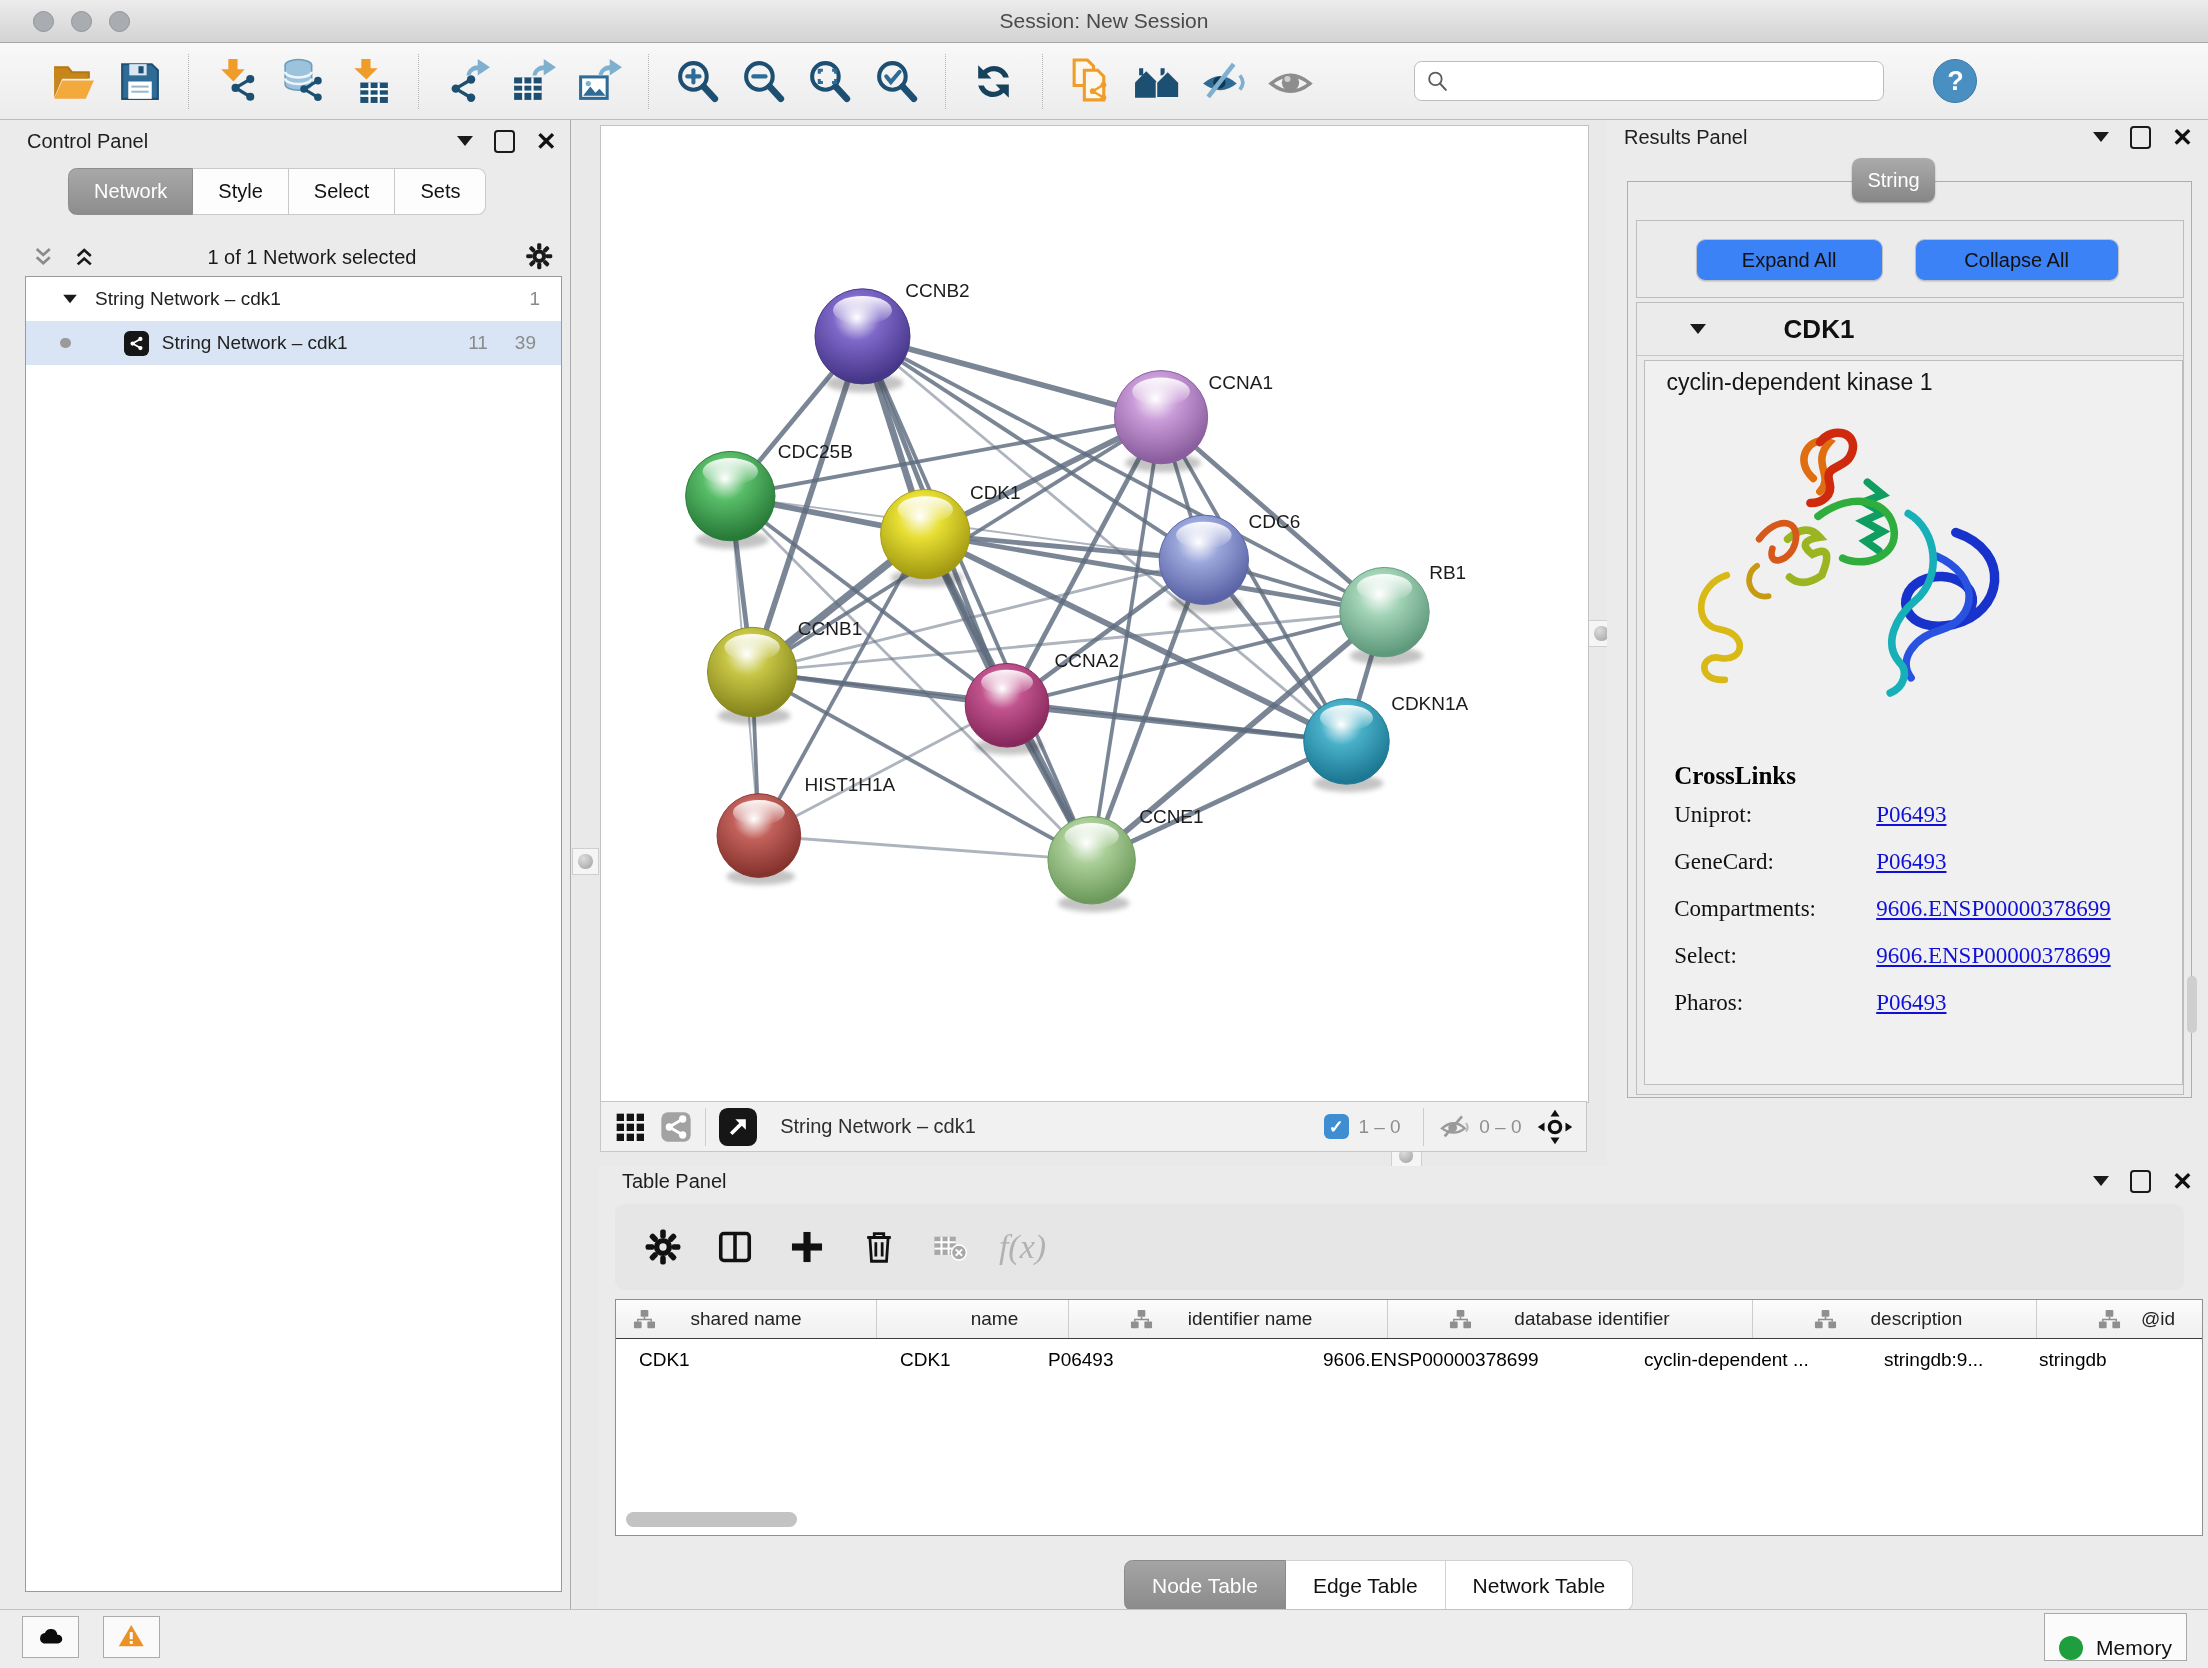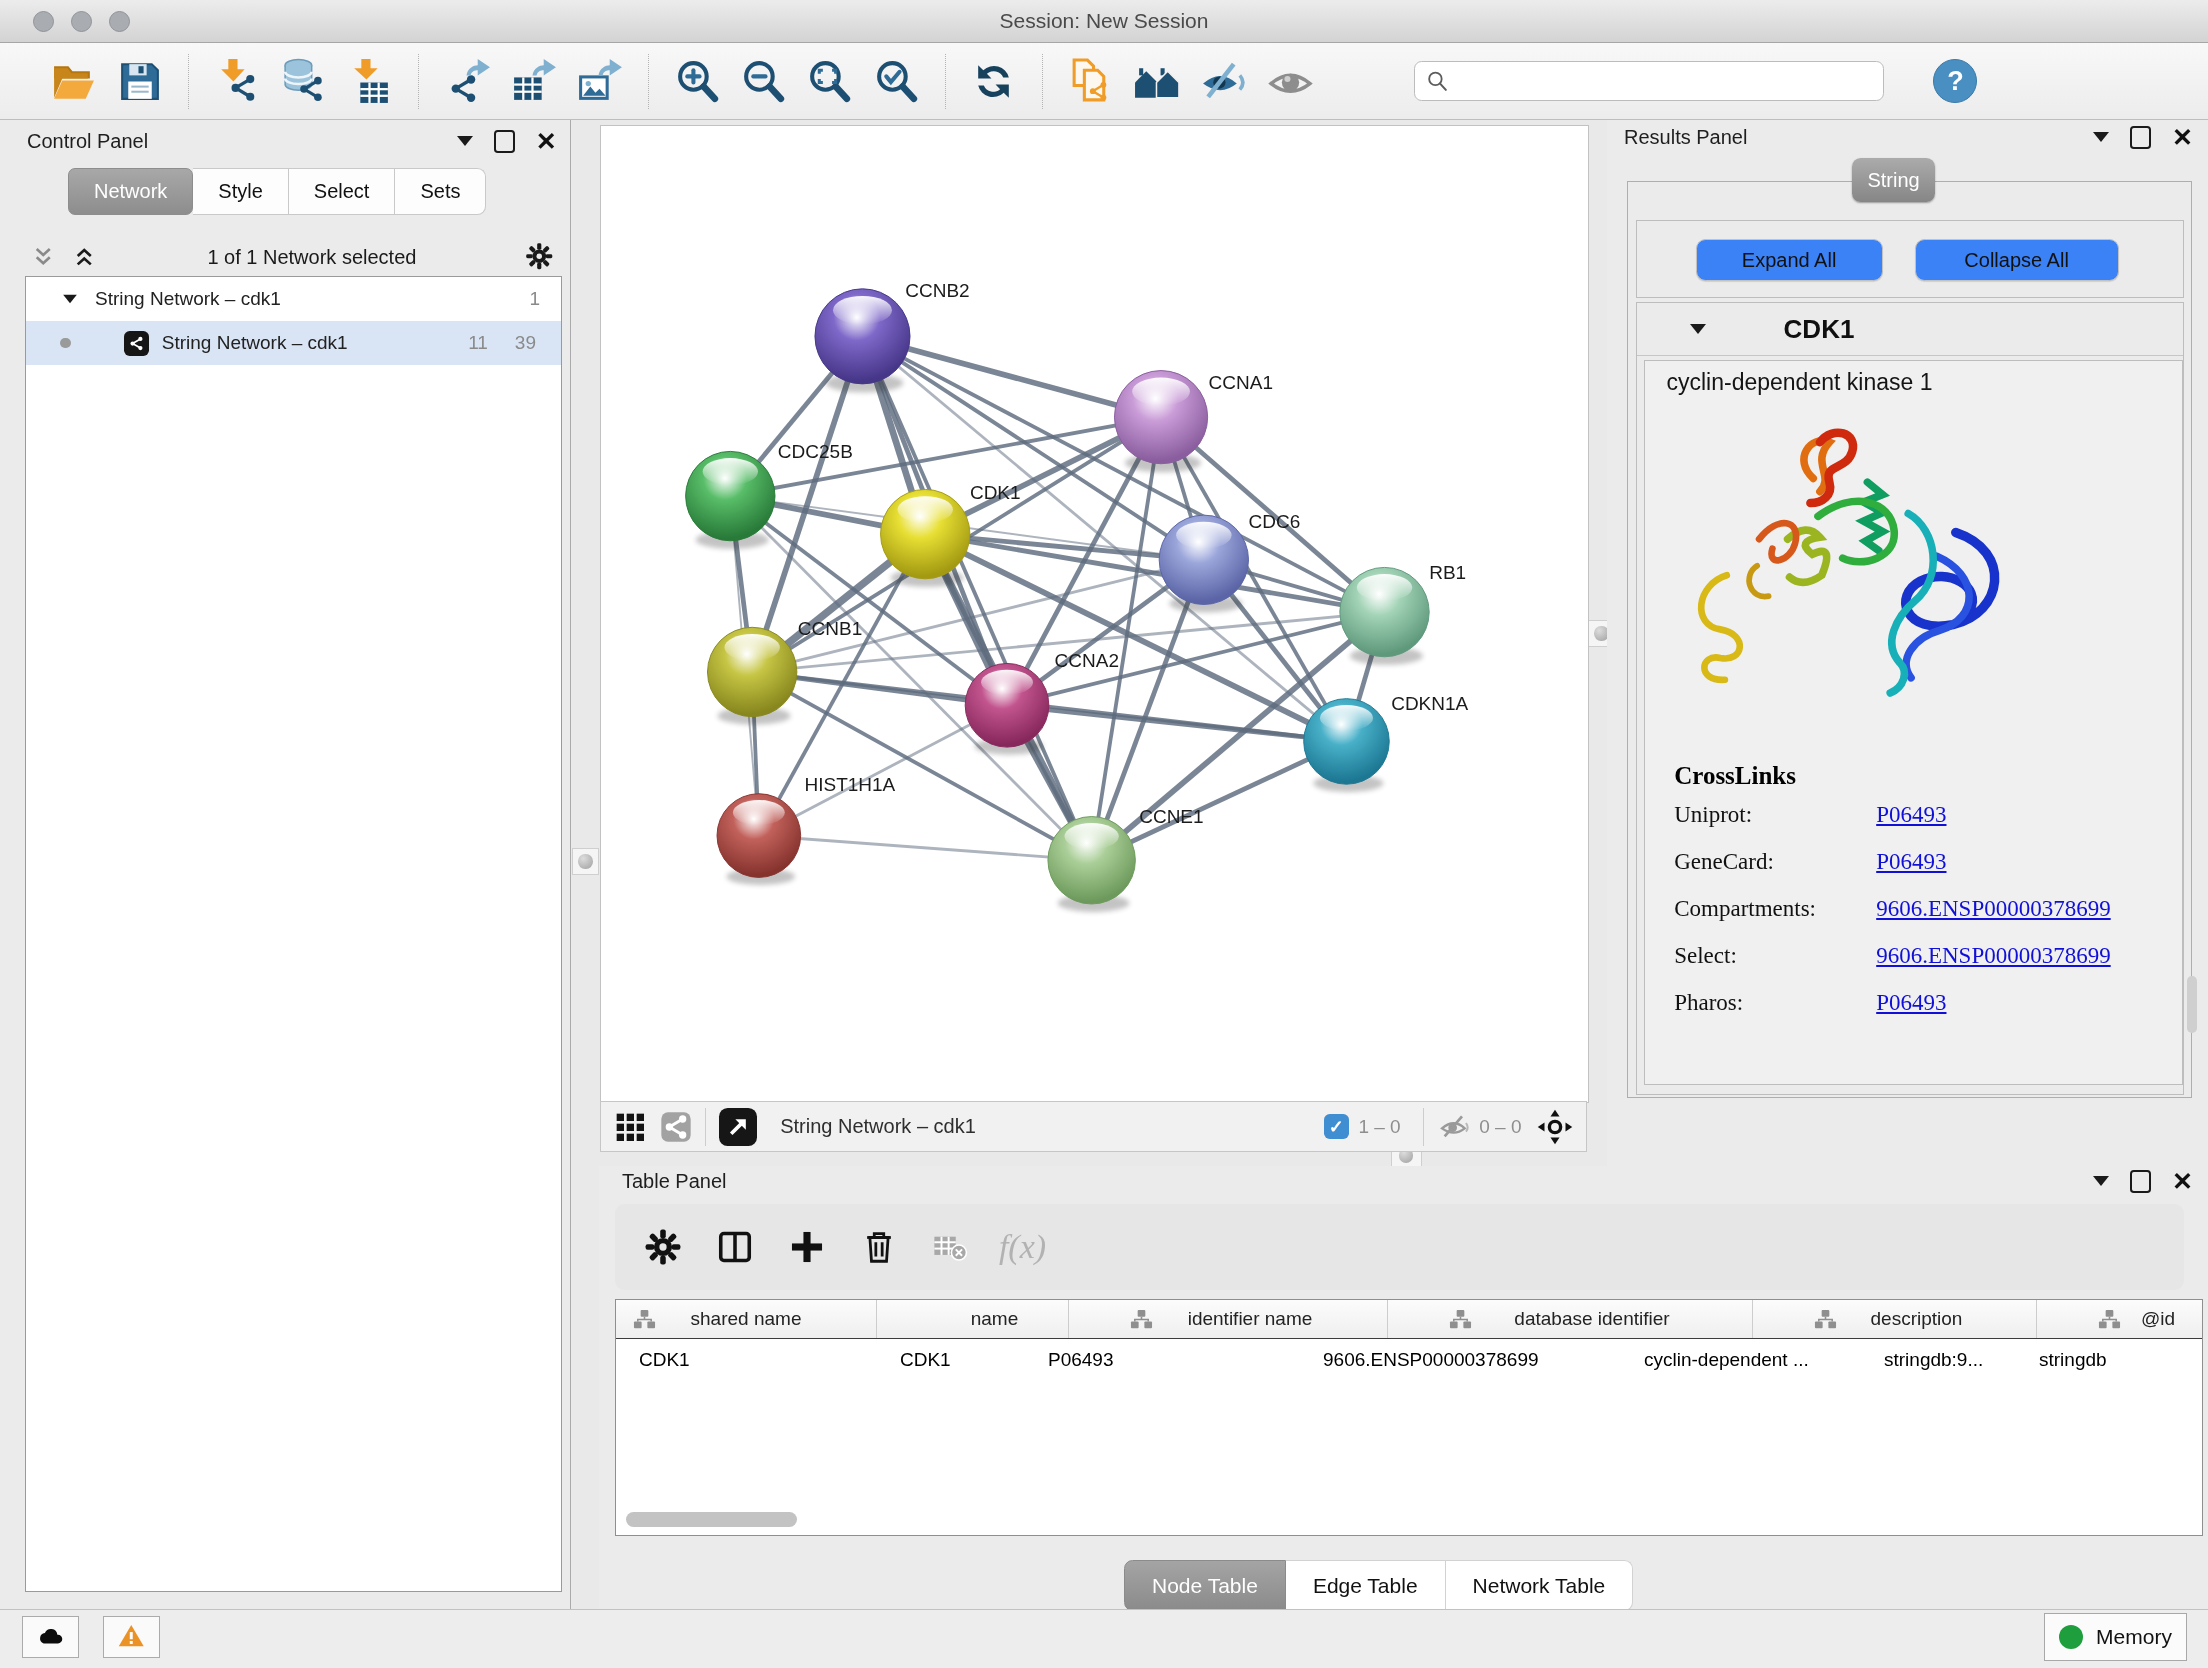--- a/index.html
+++ b/index.html
@@ -41,21 +41,21 @@
 
   
   .control-panel{left:0;top:120px;width:570px;height:1489px;background:#ebebeb;
     border-right:1px solid #ababab;}
   .cp-head{position:absolute;left:27px;right:13.3px;top:9.5px;display:flex;justify-content:space-between;align-items:center;}
   .cp-tabs{position:absolute;left:68px;top:48px;display:flex;}
   .cp-tab{height:45px;line-height:45px;padding:0 25px;font-size:20px;background:#fdfdfd;
     border:1px solid #c9c9c9;border-left:none;color:#111;}
   .cp-tab.first{border-left:1px solid #c9c9c9;border-radius:8.6px 0 0 8.6px;}
   .cp-tab.last{border-radius:0 8.6px 8.6px 0;}
-  .cp-tab.sel{background:linear-gradient(#a8a8a8,#8d8d8d);color:#fff;border-color:#8d8d8d;border-radius:7px;}
+  .cp-tab.sel{background:linear-gradient(#a8a8a8,#8d8d8d);color:#fff;border-color:#8d8d8d;}
   .cp-status{position:absolute;left:28.5px;right:15px;top:116px;height:42px;display:flex;align-items:center;}
   .cp-status svg{width:28.5px;height:28.5px;}
   .cp-status .txt{flex:1;text-align:center;font-size:20px;color:#1a1a1a;}
   .cp-list{position:absolute;left:25px;top:156px;width:535px;height:1314px;background:#fff;
     border:1px solid #9a9a9a;}
   .tree-row{height:44px;display:flex;align-items:center;font-size:19px;}
   .tree-row .cnt{color:#8a8a8a;}
   .tree-row.selrow{background:#d9e5f5;}
   .sharebadge{width:25px;height:25px;border-radius:5.7px;background:#161616;display:flex;
     align-items:center;justify-content:center;}
@@ -136,21 +136,21 @@
   .tp-tab.first{border-radius:8.6px 0 0 8.6px;border-left:1px solid #d2d2d2;}
   .tp-tab.last{border-radius:0 8.6px 8.6px 0;}
   .tp-tab.sel{background:linear-gradient(#a4a4a4,#8b8b8b);color:#fff;border-color:#8b8b8b;}
 
   
   .statusbar{left:0;top:1609px;width:2208px;height:59px;background:#ededed;border-top:1px solid #c2c2c2;}
   .sb-btn{position:absolute;top:5.7px;width:55px;height:40px;background:#fafafa;border:1.9px solid #ababab;
     display:flex;align-items:center;justify-content:center;}
   .sb-btn svg{width:28.5px;height:28.5px;}
   .mem-btn{position:absolute;right:21px;top:2.9px;width:141px;height:46px;background:#fbfbfb;
-    border:1.9px solid #a8a8a8;display:flex;align-items:center;justify-content:center;gap:13px;}
+    border:1.9px solid #a8a8a8;display:flex;align-items:flex-end;justify-content:center;gap:13px;}
   .mem-dot{width:24px;height:24px;border-radius:50%;background:#1f9e3e;}
   .mem-txt{font-size:21px;color:#111;}
 </style>
 </head>
 <body>
 
 <div class="abs titlebar">
   <span class="tl" style="left:33px"></span>
   <span class="tl" style="left:71px"></span>
   <span class="tl" style="left:109px"></span>

